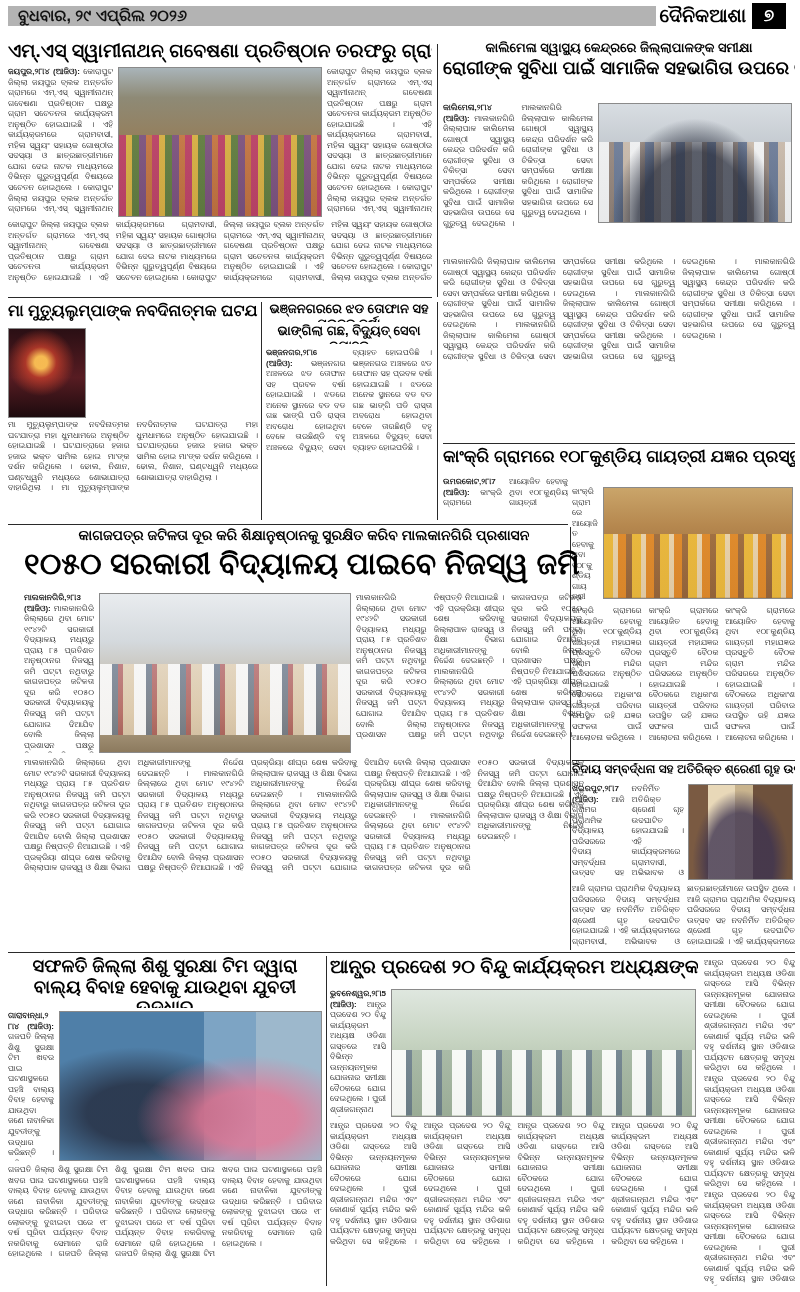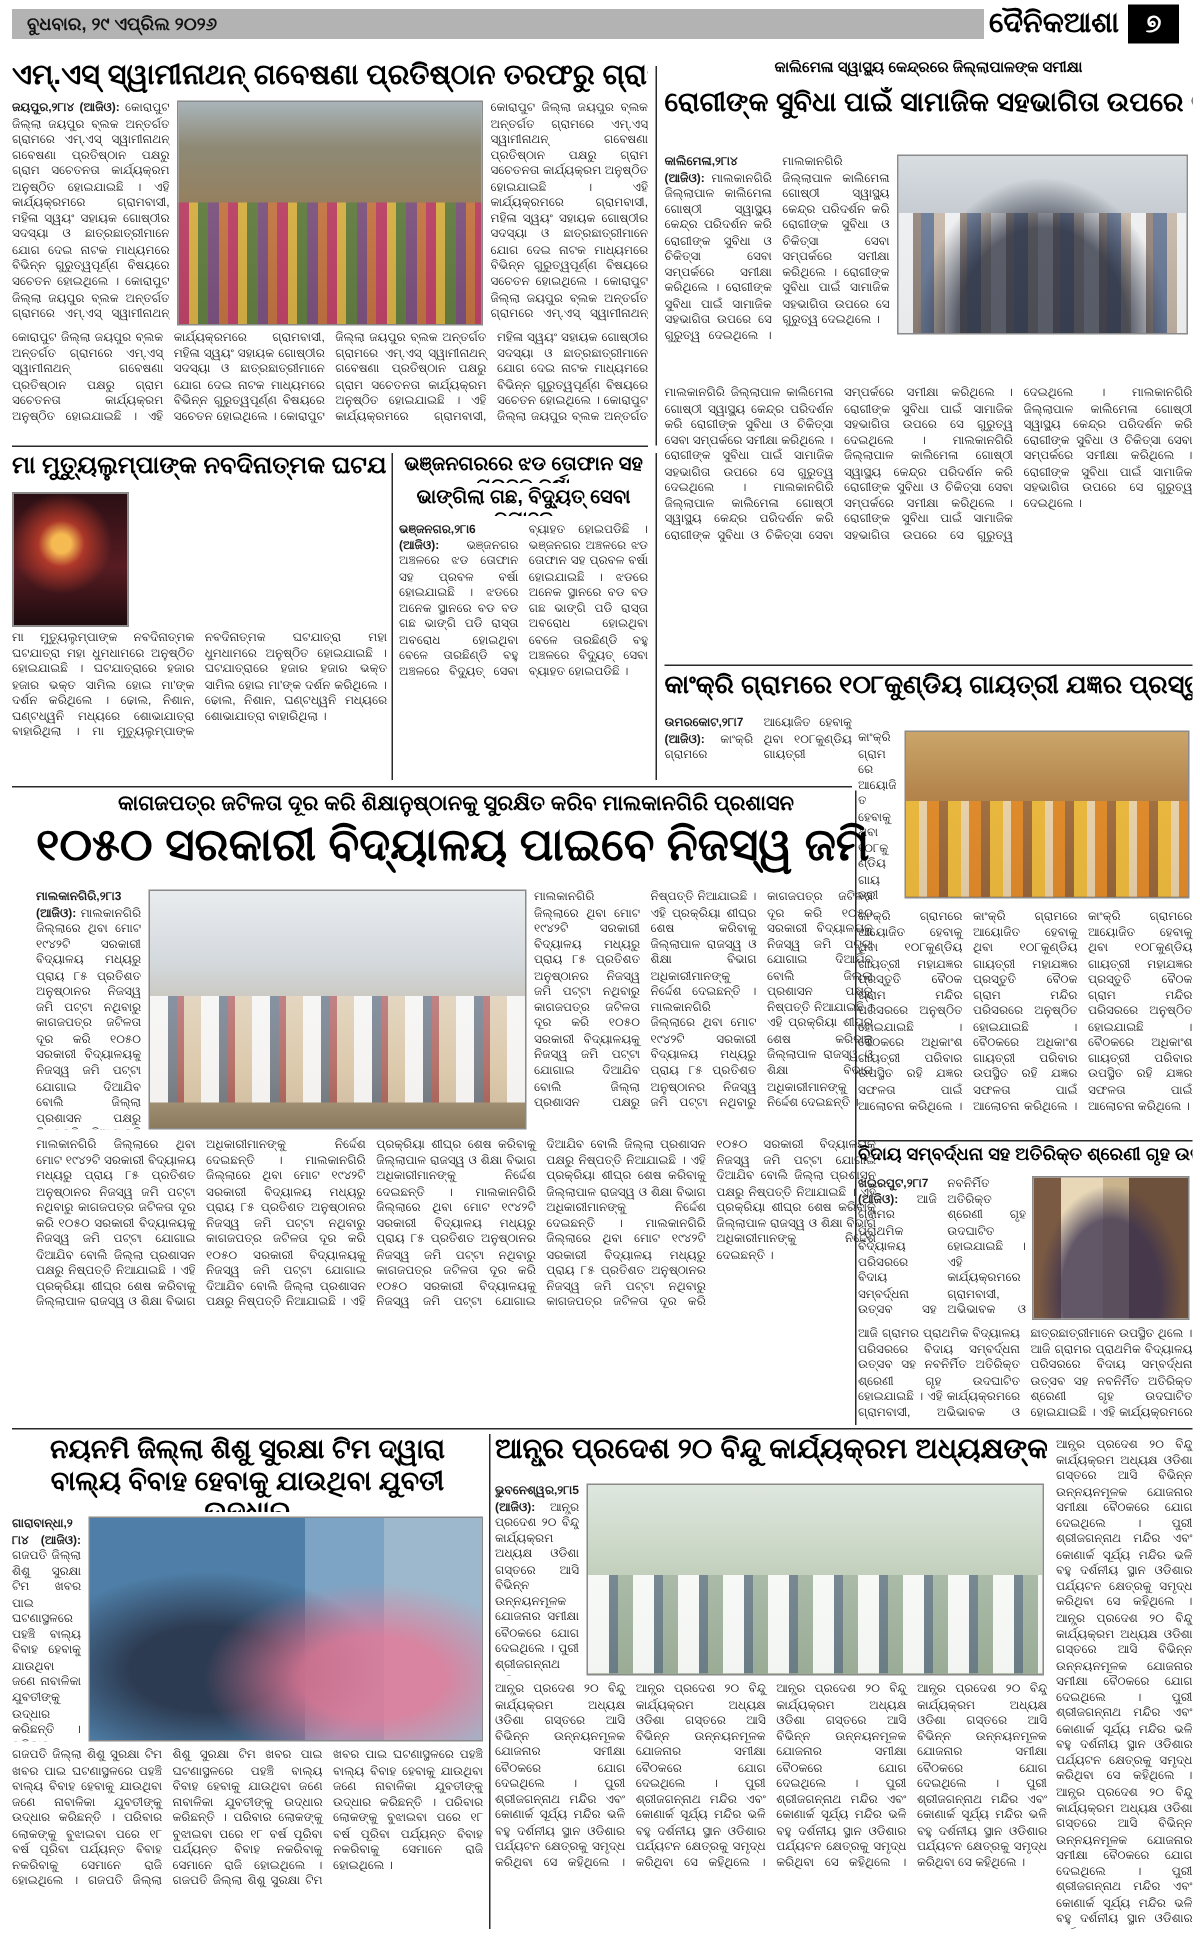--- a/index.html
+++ b/index.html
@@ -1,19 +1,19 @@
 <!DOCTYPE html>
 <html><head>
 <meta charset="utf-8">
 <style>
   html,body{margin:0;padding:0;background:#dcdcdc;font-family:"Liberation Sans",sans-serif;}
   .page{position:relative;width:800px;height:1292px;margin:0 auto;background:#ffffff;color:#111;overflow:hidden;}
   .abs{position:absolute;box-sizing:border-box;}
   
-  .datebar{background:#b3b3b3;color:#111;font-size:12px;font-weight:700;line-height:20px;padding-left:10px;}
+  .datebar{background:#b3b3b3;color:#111;font-size:16px;font-weight:700;line-height:20px;padding-left:10px;}
   .masthead{font-size:19px;font-weight:700;color:#000;text-align:right;line-height:24px;}
   .pgbox{background:#000;color:#fff;font-size:17px;font-weight:700;display:flex;align-items:center;justify-content:center;}
   
   .rh{position:absolute;height:1px;background:#2a2a2a;}
   .rv{position:absolute;width:1px;background:#2a2a2a;}
   
   .hl{margin:0;font-weight:700;text-align:center;color:#000;line-height:1.15;overflow:hidden;}
   .kick{margin:0;font-weight:700;text-align:center;color:#000;overflow:hidden;}
   .bt{font-size:8px;line-height:1.32;text-align:justify;color:#1b1b1b;overflow:hidden;word-break:break-word;}
   .dl{font-weight:700;}
@@ -87,21 +87,21 @@
       <div class="bt" style="width:106px;height:148px">
         <span>କୋରାପୁଟ ଜିଲ୍ଲା ଜୟପୁର ବ୍ଲକ ଅନ୍ତର୍ଗତ ଗ୍ରାମରେ ଏମ୍.ଏସ୍ ସ୍ୱାମୀନାଥନ୍ ଗବେଷଣା ପ୍ରତିଷ୍ଠାନ ପକ୍ଷରୁ ଗ୍ରାମ ସଚେତନତା କାର୍ଯ୍ୟକ୍ରମ ଅନୁଷ୍ଠିତ ହୋଇଯାଇଛି । ଏହି କାର୍ଯ୍ୟକ୍ରମରେ ଗ୍ରାମବାସୀ, ମହିଳା ସ୍ୱୟଂ ସହାୟକ ଗୋଷ୍ଠୀର ସଦସ୍ୟା ଓ ଛାତ୍ରଛାତ୍ରୀମାନେ ଯୋଗ ଦେଇ ନାଟକ ମାଧ୍ୟମରେ ବିଭିନ୍ନ ଗୁରୁତ୍ୱପୂର୍ଣ୍ଣ ବିଷୟରେ ସଚେତନ ହୋଇଥିଲେ । କୋରାପୁଟ ଜିଲ୍ଲା ଜୟପୁର ବ୍ଲକ ଅନ୍ତର୍ଗତ ଗ୍ରାମରେ ଏମ୍.ଏସ୍ ସ୍ୱାମୀନାଥନ୍ ଗବେଷଣା ପ୍ରତିଷ୍ଠାନ ପକ୍ଷରୁ ଗ୍ରାମ ସଚେତନତା କାର୍ଯ୍ୟକ୍ରମ ଅନୁଷ୍ଠିତ ହୋଇଯାଇଛି । ଏହି କାର୍ଯ୍ୟକ୍ରମରେ ଗ୍ରାମବାସୀ, ମହିଳା ସ୍ୱୟଂ ସହାୟକ ଗୋଷ୍ଠୀର ସଦସ୍ୟା ଓ ଛାତ୍ରଛାତ୍ରୀମାନେ ଯୋଗ ଦେଇ ନାଟକ ମାଧ୍ୟମରେ ବିଭିନ୍ନ ଗୁରୁତ୍ୱପୂର୍ଣ୍ଣ ବିଷୟରେ ସଚେତନ ହୋଇଥିଲେ ।</span>
       </div>
     </div>
     <div class="bt c4" style="height:68px;margin-top:5px">
       <span>କୋରାପୁଟ ଜିଲ୍ଲା ଜୟପୁର ବ୍ଲକ ଅନ୍ତର୍ଗତ ଗ୍ରାମରେ ଏମ୍.ଏସ୍ ସ୍ୱାମୀନାଥନ୍ ଗବେଷଣା ପ୍ରତିଷ୍ଠାନ ପକ୍ଷରୁ ଗ୍ରାମ ସଚେତନତା କାର୍ଯ୍ୟକ୍ରମ ଅନୁଷ୍ଠିତ ହୋଇଯାଇଛି । ଏହି କାର୍ଯ୍ୟକ୍ରମରେ ଗ୍ରାମବାସୀ, ମହିଳା ସ୍ୱୟଂ ସହାୟକ ଗୋଷ୍ଠୀର ସଦସ୍ୟା ଓ ଛାତ୍ରଛାତ୍ରୀମାନେ ଯୋଗ ଦେଇ ନାଟକ ମାଧ୍ୟମରେ ବିଭିନ୍ନ ଗୁରୁତ୍ୱପୂର୍ଣ୍ଣ ବିଷୟରେ ସଚେତନ ହୋଇଥିଲେ । କୋରାପୁଟ ଜିଲ୍ଲା ଜୟପୁର ବ୍ଲକ ଅନ୍ତର୍ଗତ ଗ୍ରାମରେ ଏମ୍.ଏସ୍ ସ୍ୱାମୀନାଥନ୍ ଗବେଷଣା ପ୍ରତିଷ୍ଠାନ ପକ୍ଷରୁ ଗ୍ରାମ ସଚେତନତା କାର୍ଯ୍ୟକ୍ରମ ଅନୁଷ୍ଠିତ ହୋଇଯାଇଛି । ଏହି କାର୍ଯ୍ୟକ୍ରମରେ ଗ୍ରାମବାସୀ, ମହିଳା ସ୍ୱୟଂ ସହାୟକ ଗୋଷ୍ଠୀର ସଦସ୍ୟା ଓ ଛାତ୍ରଛାତ୍ରୀମାନେ ଯୋଗ ଦେଇ ନାଟକ ମାଧ୍ୟମରେ ବିଭିନ୍ନ ଗୁରୁତ୍ୱପୂର୍ଣ୍ଣ ବିଷୟରେ ସଚେତନ ହୋଇଥିଲେ । କୋରାପୁଟ ଜିଲ୍ଲା ଜୟପୁର ବ୍ଲକ ଅନ୍ତର୍ଗତ ଗ୍ରାମରେ ଏମ୍.ଏସ୍ ସ୍ୱାମୀନାଥନ୍ ଗବେଷଣା ପ୍ରତିଷ୍ଠାନ ପକ୍ଷରୁ ଗ୍ରାମ ସଚେତନତା କାର୍ଯ୍ୟକ୍ରମ ଅନୁଷ୍ଠିତ ହୋଇଯାଇଛି । ଏହି କାର୍ଯ୍ୟକ୍ରମରେ ଗ୍ରାମବାସୀ, ମହିଳା ସ୍ୱୟଂ ସହାୟକ ଗୋଷ୍ଠୀର ସଦସ୍ୟା ଓ ଛାତ୍ରଛାତ୍ରୀମାନେ ଯୋଗ ଦେଇ ନାଟକ ମାଧ୍ୟମରେ ବିଭିନ୍ନ ଗୁରୁତ୍ୱପୂର୍ଣ୍ଣ ବିଷୟରେ ସଚେତନ ହୋଇଥିଲେ ।</span>
     </div>
   </section>
 
   <section class="abs" style="left:443px;top:40px;width:352px;height:400px">
-    <p class="kick nowrap" style="font-size:10px;height:18px;margin:0">କାଲିମେଳା ସ୍ୱାସ୍ଥ୍ୟ କେନ୍ଦ୍ରରେ ଜିଲ୍ଲାପାଳଙ୍କ ସମୀକ୍ଷା</p>
+    <p class="kick nowrap" style="font-size:13px;height:18px;margin:0">କାଲିମେଳା ସ୍ୱାସ୍ଥ୍ୟ କେନ୍ଦ୍ରରେ ଜିଲ୍ଲାପାଳଙ୍କ ସମୀକ୍ଷା</p>
     <h2 class="hl nowrap" style="font-size:18px;height:26px">ରୋଗୀଙ୍କ ସୁବିଧା ପାଇଁ ସାମାଜିକ ସହଭାଗିତା ଉପରେ ଗୁରୁତ୍ୱ</h2>
     <div class="row" style="height:150px;margin-top:19px">
       <div class="bt c2" style="width:150px;height:150px">
         <span class="dl">କାଲିମେଳା,୨୮ା୪ (ଆଜିଓ):</span>
         <span>ମାଲକାନଗିରି ଜିଲ୍ଲାପାଳ କାଲିମେଳା ଗୋଷ୍ଠୀ ସ୍ୱାସ୍ଥ୍ୟ କେନ୍ଦ୍ର ପରିଦର୍ଶନ କରି ରୋଗୀଙ୍କ ସୁବିଧା ଓ ଚିକିତ୍ସା ସେବା ସମ୍ପର୍କରେ ସମୀକ୍ଷା କରିଥିଲେ । ରୋଗୀଙ୍କ ସୁବିଧା ପାଇଁ ସାମାଜିକ ସହଭାଗିତା ଉପରେ ସେ ଗୁରୁତ୍ୱ ଦେଇଥିଲେ । ମାଲକାନଗିରି ଜିଲ୍ଲାପାଳ କାଲିମେଳା ଗୋଷ୍ଠୀ ସ୍ୱାସ୍ଥ୍ୟ କେନ୍ଦ୍ର ପରିଦର୍ଶନ କରି ରୋଗୀଙ୍କ ସୁବିଧା ଓ ଚିକିତ୍ସା ସେବା ସମ୍ପର୍କରେ ସମୀକ୍ଷା କରିଥିଲେ । ରୋଗୀଙ୍କ ସୁବିଧା ପାଇଁ ସାମାଜିକ ସହଭାଗିତା ଉପରେ ସେ ଗୁରୁତ୍ୱ ଦେଇଥିଲେ ।</span>
       </div>
       <div class="photo ph-b" style="width:192px;height:118px" aria-label="district collector with officials at health centre"></div>
     </div>
     <div class="bt c3" style="height:195px;margin-top:4px">
       <span>ମାଲକାନଗିରି ଜିଲ୍ଲାପାଳ କାଲିମେଳା ଗୋଷ୍ଠୀ ସ୍ୱାସ୍ଥ୍ୟ କେନ୍ଦ୍ର ପରିଦର୍ଶନ କରି ରୋଗୀଙ୍କ ସୁବିଧା ଓ ଚିକିତ୍ସା ସେବା ସମ୍ପର୍କରେ ସମୀକ୍ଷା କରିଥିଲେ । ରୋଗୀଙ୍କ ସୁବିଧା ପାଇଁ ସାମାଜିକ ସହଭାଗିତା ଉପରେ ସେ ଗୁରୁତ୍ୱ ଦେଇଥିଲେ । ମାଲକାନଗିରି ଜିଲ୍ଲାପାଳ କାଲିମେଳା ଗୋଷ୍ଠୀ ସ୍ୱାସ୍ଥ୍ୟ କେନ୍ଦ୍ର ପରିଦର୍ଶନ କରି ରୋଗୀଙ୍କ ସୁବିଧା ଓ ଚିକିତ୍ସା ସେବା ସମ୍ପର୍କରେ ସମୀକ୍ଷା କରିଥିଲେ । ରୋଗୀଙ୍କ ସୁବିଧା ପାଇଁ ସାମାଜିକ ସହଭାଗିତା ଉପରେ ସେ ଗୁରୁତ୍ୱ ଦେଇଥିଲେ । ମାଲକାନଗିରି ଜିଲ୍ଲାପାଳ କାଲିମେଳା ଗୋଷ୍ଠୀ ସ୍ୱାସ୍ଥ୍ୟ କେନ୍ଦ୍ର ପରିଦର୍ଶନ କରି ରୋଗୀଙ୍କ ସୁବିଧା ଓ ଚିକିତ୍ସା ସେବା ସମ୍ପର୍କରେ ସମୀକ୍ଷା କରିଥିଲେ । ରୋଗୀଙ୍କ ସୁବିଧା ପାଇଁ ସାମାଜିକ ସହଭାଗିତା ଉପରେ ସେ ଗୁରୁତ୍ୱ ଦେଇଥିଲେ । ମାଲକାନଗିରି ଜିଲ୍ଲାପାଳ କାଲିମେଳା ଗୋଷ୍ଠୀ ସ୍ୱାସ୍ଥ୍ୟ କେନ୍ଦ୍ର ପରିଦର୍ଶନ କରି ରୋଗୀଙ୍କ ସୁବିଧା ଓ ଚିକିତ୍ସା ସେବା ସମ୍ପର୍କରେ ସମୀକ୍ଷା କରିଥିଲେ । ରୋଗୀଙ୍କ ସୁବିଧା ପାଇଁ ସାମାଜିକ ସହଭାଗିତା ଉପରେ ସେ ଗୁରୁତ୍ୱ ଦେଇଥିଲେ ।</span>
@@ -172,21 +172,21 @@
         <span>ଆଜି ଗ୍ରାମର ପ୍ରାଥମିକ ବିଦ୍ୟାଳୟ ପରିସରରେ ବିଦାୟ ସମ୍ବର୍ଦ୍ଧନା ଉତ୍ସବ ସହ ନବନିର୍ମିତ ଅତିରିକ୍ତ ଶ୍ରେଣୀ ଗୃହ ଉଦଘାଟିତ ହୋଇଯାଇଛି । ଏହି କାର୍ଯ୍ୟକ୍ରମରେ ଗ୍ରାମବାସୀ, ଅଭିଭାବକ ଓ ଛାତ୍ରଛାତ୍ରୀମାନେ ଉପସ୍ଥିତ ଥିଲେ ।</span>
       </div>
       <div class="photo ph-g" style="width:103px;height:94px" aria-label="ribbon cutting of new classroom"></div>
     </div>
     <div class="bt c2" style="height:64px;margin-top:4px">
       <span>ଆଜି ଗ୍ରାମର ପ୍ରାଥମିକ ବିଦ୍ୟାଳୟ ପରିସରରେ ବିଦାୟ ସମ୍ବର୍ଦ୍ଧନା ଉତ୍ସବ ସହ ନବନିର୍ମିତ ଅତିରିକ୍ତ ଶ୍ରେଣୀ ଗୃହ ଉଦଘାଟିତ ହୋଇଯାଇଛି । ଏହି କାର୍ଯ୍ୟକ୍ରମରେ ଗ୍ରାମବାସୀ, ଅଭିଭାବକ ଓ ଛାତ୍ରଛାତ୍ରୀମାନେ ଉପସ୍ଥିତ ଥିଲେ । ଆଜି ଗ୍ରାମର ପ୍ରାଥମିକ ବିଦ୍ୟାଳୟ ପରିସରରେ ବିଦାୟ ସମ୍ବର୍ଦ୍ଧନା ଉତ୍ସବ ସହ ନବନିର୍ମିତ ଅତିରିକ୍ତ ଶ୍ରେଣୀ ଗୃହ ଉଦଘାଟିତ ହୋଇଯାଇଛି । ଏହି କାର୍ଯ୍ୟକ୍ରମରେ ଗ୍ରାମବାସୀ, ଅଭିଭାବକ ଓ ଛାତ୍ରଛାତ୍ରୀମାନେ ଉପସ୍ଥିତ ଥିଲେ ।</span>
     </div>
   </section>
 
   <section class="abs" style="left:8px;top:956px;width:314px;height:330px">
-    <h2 class="hl" style="font-size:18px;height:52px">ନୟନମି ଜିଲ୍ଲା ଶିଶୁ ସୁରକ୍ଷା ଟିମ ଦ୍ୱାରା ବାଲ୍ୟ ବିବାହ ହେବାକୁ ଯାଉଥିବା ଯୁବତୀ ଉଦ୍ଧାର</h2>
+    <h2 class="hl" style="font-size:18px;height:52px">ସଫଳତି ଜିଲ୍ଲା ଶିଶୁ ସୁରକ୍ଷା ଟିମ ଦ୍ୱାରା ବାଲ୍ୟ ବିବାହ ହେବାକୁ ଯାଉଥିବା ଯୁବତୀ ଉଦ୍ଧାର</h2>
     <div class="row" style="height:150px;margin-top:3px">
       <div class="bt" style="width:46px;height:150px">
         <span class="dl">ଗାରାବାନ୍ଧା,୨୮ା୪ (ଆଜିଓ):</span>
         <span>ଗଜପତି ଜିଲ୍ଲା ଶିଶୁ ସୁରକ୍ଷା ଟିମ ଖବର ପାଇ ଘଟଣାସ୍ଥଳରେ ପହଞ୍ଚି ବାଲ୍ୟ ବିବାହ ହେବାକୁ ଯାଉଥିବା ଜଣେ ନାବାଳିକା ଯୁବତୀଙ୍କୁ ଉଦ୍ଧାର କରିଛନ୍ତି । ପରିବାର ଲୋକଙ୍କୁ ବୁଝାଇବା ପରେ ୧୮ ବର୍ଷ ପୂରିବା ପର୍ଯ୍ୟନ୍ତ ବିବାହ ନକରିବାକୁ ସେମାନେ ରାଜି ହୋଇଥିଲେ ।</span>
       </div>
       <div class="photo ph-h" style="width:261px;height:148px" aria-label="officials counselling family"></div>
     </div>
     <div class="bt c3" style="height:118px;margin-top:4px">
       <span>ଗଜପତି ଜିଲ୍ଲା ଶିଶୁ ସୁରକ୍ଷା ଟିମ ଖବର ପାଇ ଘଟଣାସ୍ଥଳରେ ପହଞ୍ଚି ବାଲ୍ୟ ବିବାହ ହେବାକୁ ଯାଉଥିବା ଜଣେ ନାବାଳିକା ଯୁବତୀଙ୍କୁ ଉଦ୍ଧାର କରିଛନ୍ତି । ପରିବାର ଲୋକଙ୍କୁ ବୁଝାଇବା ପରେ ୧୮ ବର୍ଷ ପୂରିବା ପର୍ଯ୍ୟନ୍ତ ବିବାହ ନକରିବାକୁ ସେମାନେ ରାଜି ହୋଇଥିଲେ । ଗଜପତି ଜିଲ୍ଲା ଶିଶୁ ସୁରକ୍ଷା ଟିମ ଖବର ପାଇ ଘଟଣାସ୍ଥଳରେ ପହଞ୍ଚି ବାଲ୍ୟ ବିବାହ ହେବାକୁ ଯାଉଥିବା ଜଣେ ନାବାଳିକା ଯୁବତୀଙ୍କୁ ଉଦ୍ଧାର କରିଛନ୍ତି । ପରିବାର ଲୋକଙ୍କୁ ବୁଝାଇବା ପରେ ୧୮ ବର୍ଷ ପୂରିବା ପର୍ଯ୍ୟନ୍ତ ବିବାହ ନକରିବାକୁ ସେମାନେ ରାଜି ହୋଇଥିଲେ । ଗଜପତି ଜିଲ୍ଲା ଶିଶୁ ସୁରକ୍ଷା ଟିମ ଖବର ପାଇ ଘଟଣାସ୍ଥଳରେ ପହଞ୍ଚି ବାଲ୍ୟ ବିବାହ ହେବାକୁ ଯାଉଥିବା ଜଣେ ନାବାଳିକା ଯୁବତୀଙ୍କୁ ଉଦ୍ଧାର କରିଛନ୍ତି । ପରିବାର ଲୋକଙ୍କୁ ବୁଝାଇବା ପରେ ୧୮ ବର୍ଷ ପୂରିବା ପର୍ଯ୍ୟନ୍ତ ବିବାହ ନକରିବାକୁ ସେମାନେ ରାଜି ହୋଇଥିଲେ ।</span>
     </div>

